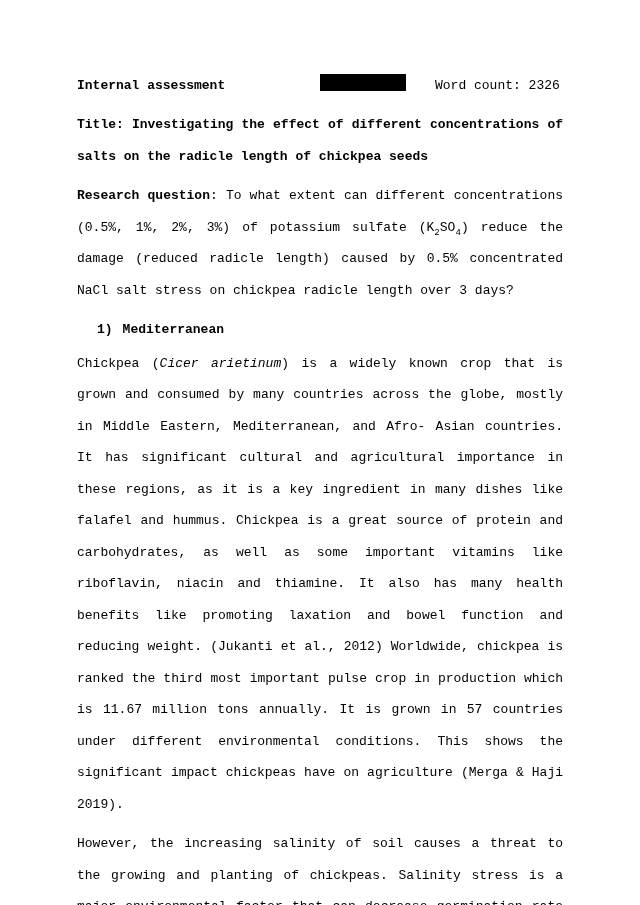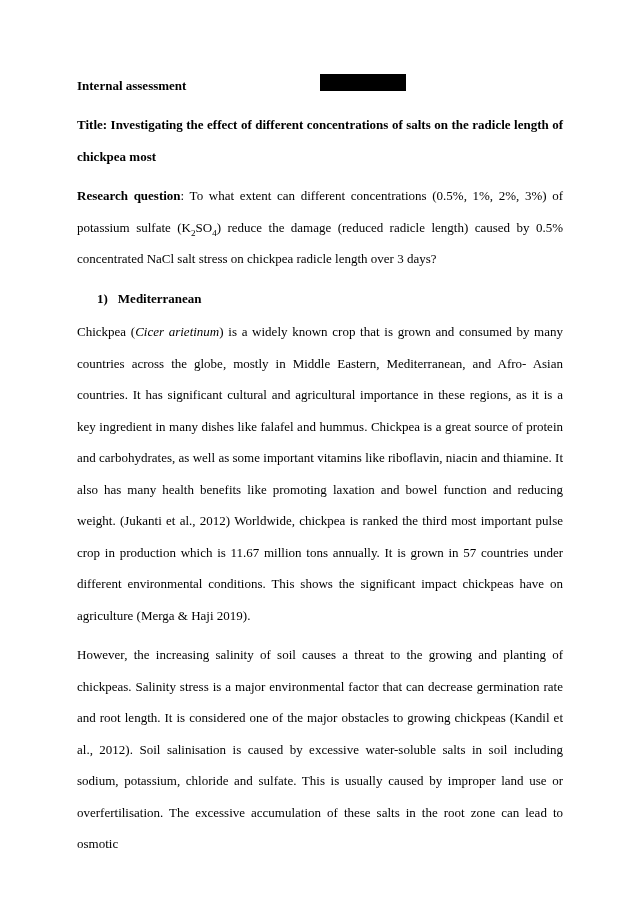--- a/index.html
+++ b/index.html
@@ -7,21 +7,21 @@
     padding: 0;
     background: #ffffff;
   }
   .page {
     position: relative;
     width: 640px;
     height: 905px;
     background: #ffffff;
     box-sizing: border-box;
     padding: 70px 77px 0 77px;
-    font-family: Liberation Serif, serif;
+    font-family: Liberation Mono, monospace;
     font-size: 13px;
     line-height: 31.5px;
     color: #000000;
     overflow: hidden;
   }
   .header-row {
     position: relative;
     height: 32px;
     margin-bottom: 7px;
   }
@@ -67,23 +67,24 @@
   }
 </style>
 </head>
 <body>
 
 <div class="page">
 
   <div class="header-row">
     <span class="header-left">Internal assessment</span>
     <span class="redaction"></span>
+    <span class="header-right">Word count: 2326</span>
   </div>
 
-  <p class="block doc-title">Title: Investigating the effect of different concentrations of salts on the radicle length of chickpea most</p>
+  <p class="block doc-title">Title: Investigating the effect of different concentrations of salts on the radicle length of chickpea seeds</p>
 
   <p class="block"><span style="font-weight: bold;">Research question</span><span>: To what extent can different concentrations (0.5%, 1%, 2%, 3%) of potassium sulfate (K</span><sub>2</sub><span>SO</span><sub>4</sub><span>) reduce the damage (reduced radicle length) caused by 0.5% concentrated NaCl salt stress on chickpea radicle length over 3 days?</span></p>
 
   <p class="heading">
     <span class="sec-num">1)</span><span>Mediterranean</span>
   </p>
 
   <p class="block"><span>Chickpea (</span><span style="font-style: italic;">Cicer arietinum</span><span>) is a widely known crop that is grown and consumed by many countries across the globe, mostly in Middle Eastern, Mediterranean, and Afro- Asian countries. It has significant cultural and agricultural importance in these regions, as it is a key ingredient in many dishes like falafel and hummus. Chickpea is a great source of protein and carbohydrates, as well as some important vitamins like riboflavin, niacin and thiamine. It also has many health benefits like promoting laxation and bowel function and reducing weight. (Jukanti et al., 2012) Worldwide, chickpea is ranked the third most important pulse crop in production which is 11.67 million tons annually. It is grown in 57 countries under different environmental conditions. This shows the significant impact chickpeas have on agriculture (Merga &amp; Haji 2019).</span></p>
 
   <p class="block"><span>However, the increasing salinity of soil causes a threat to the growing and planting of chickpeas. Salinity stress is a major environmental factor that can decrease germination rate and root length. It is considered one of the major obstacles to growing chickpeas (Kandil et al., 2012). Soil salinisation is caused by excessive water-soluble salts in soil including sodium, potassium, chloride and sulfate. This is usually caused by improper land use or overfertilisation. The excessive accumulation of these salts in the root zone can lead to osmotic</span></p>

